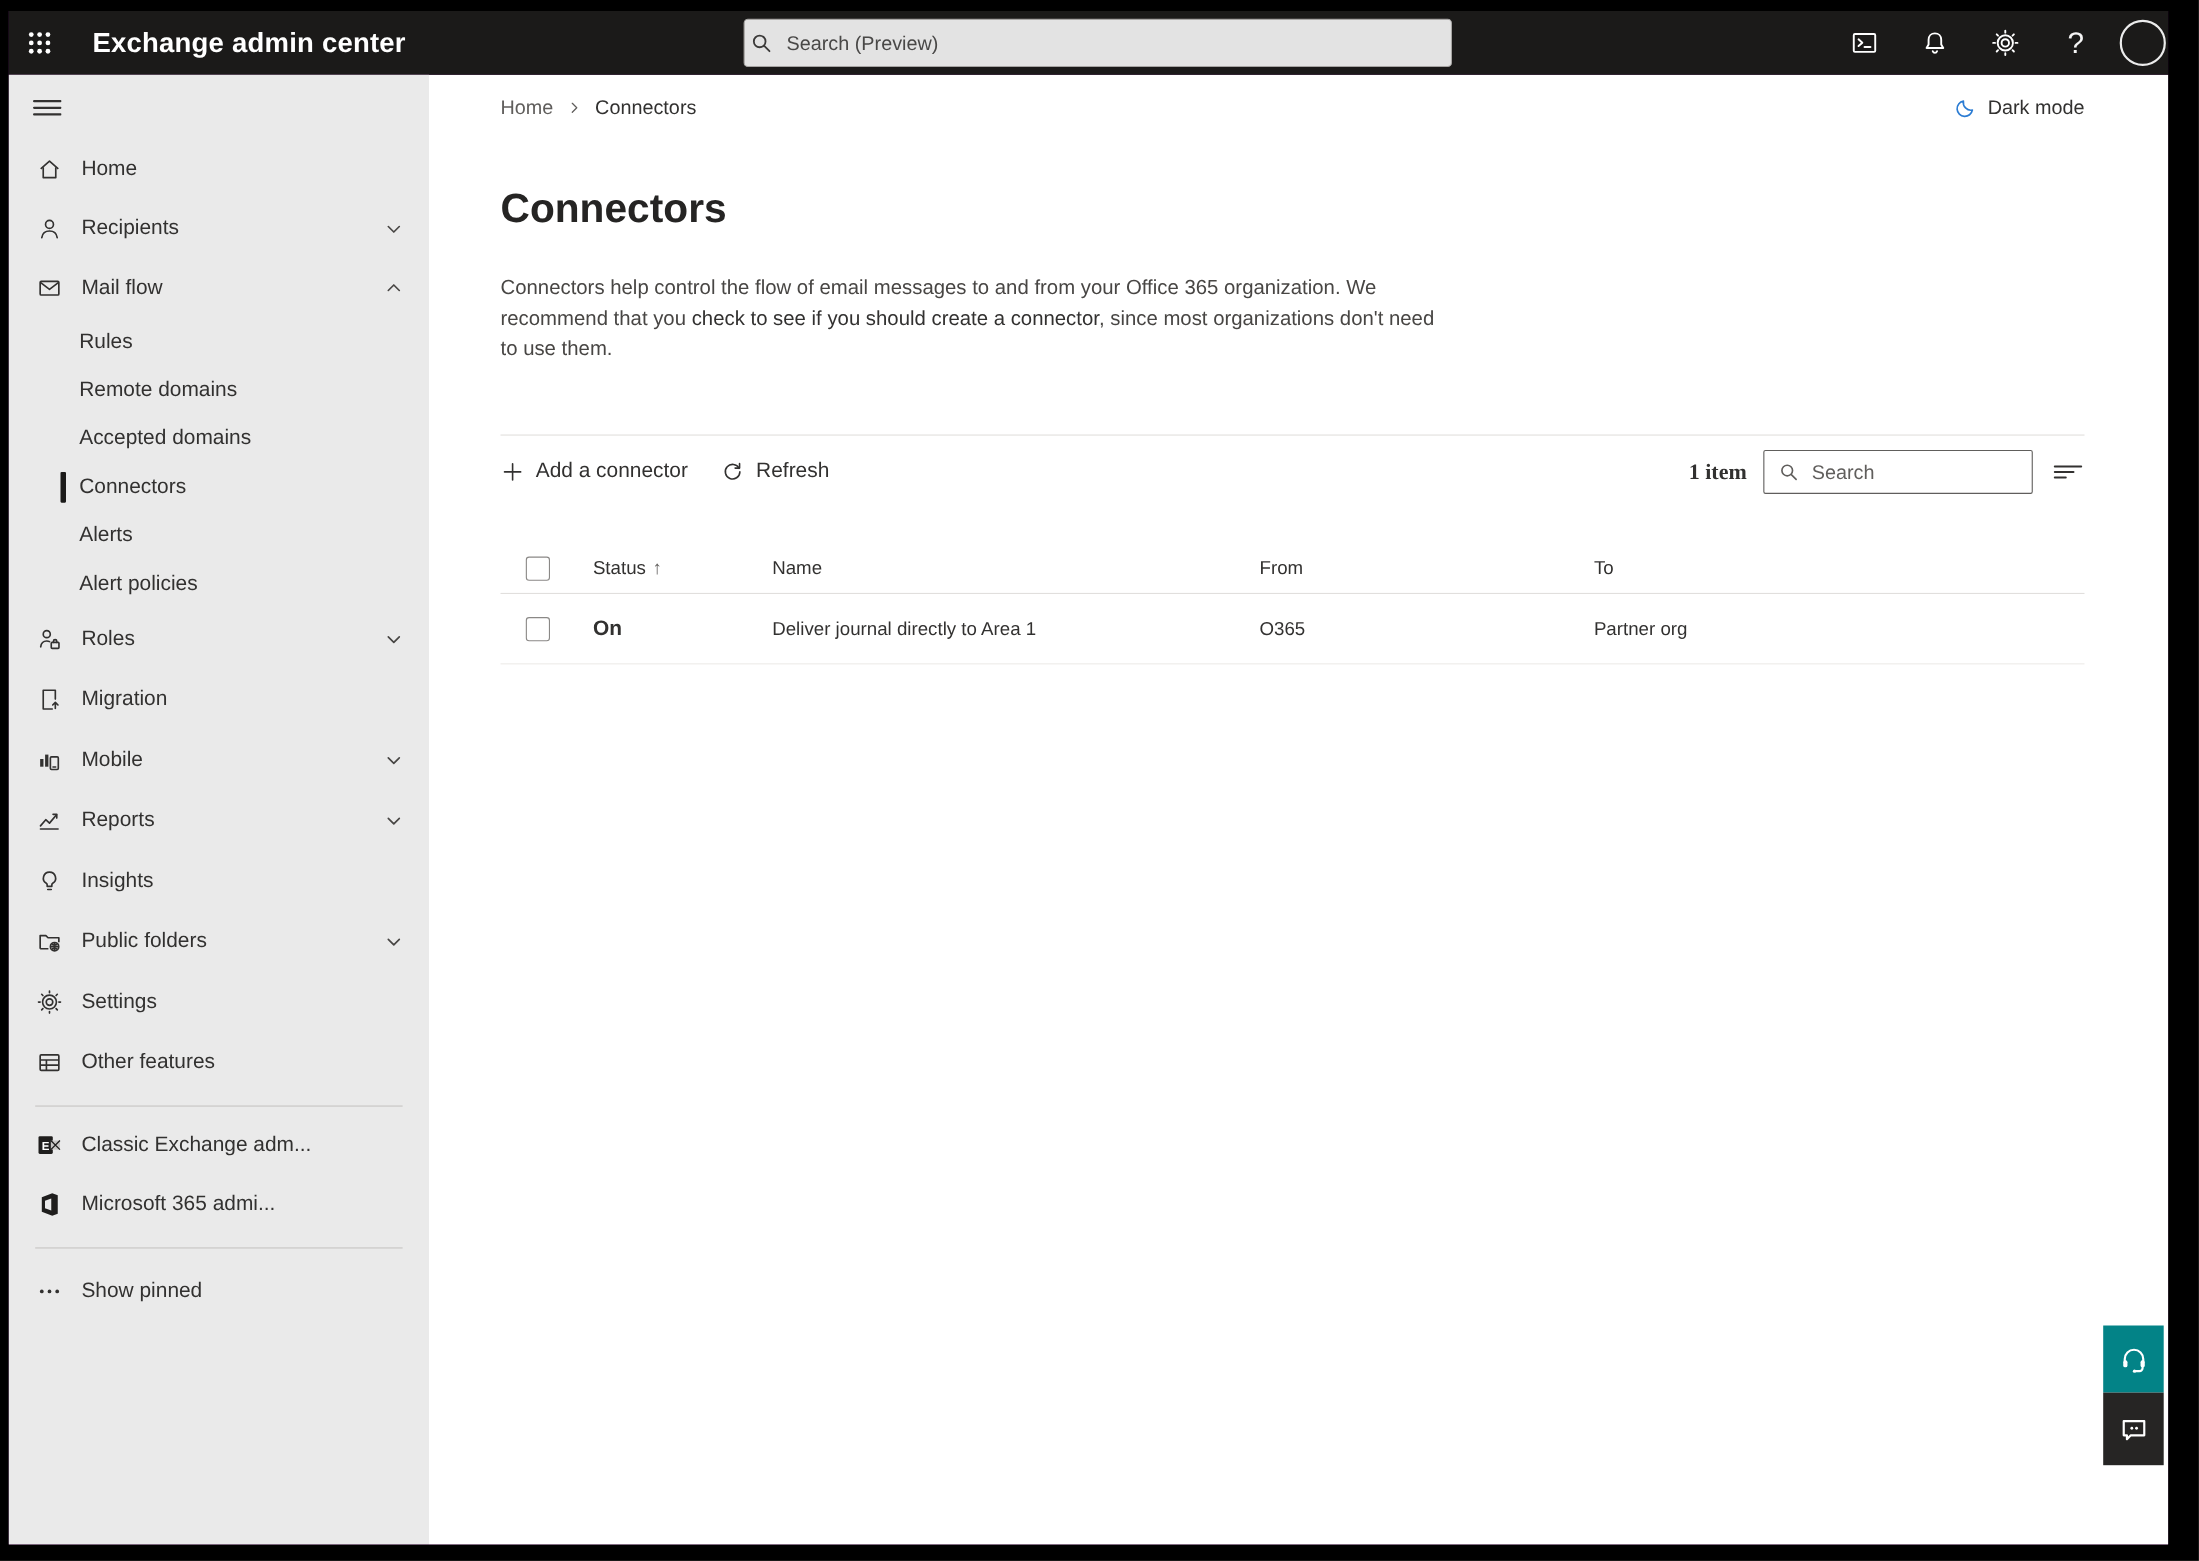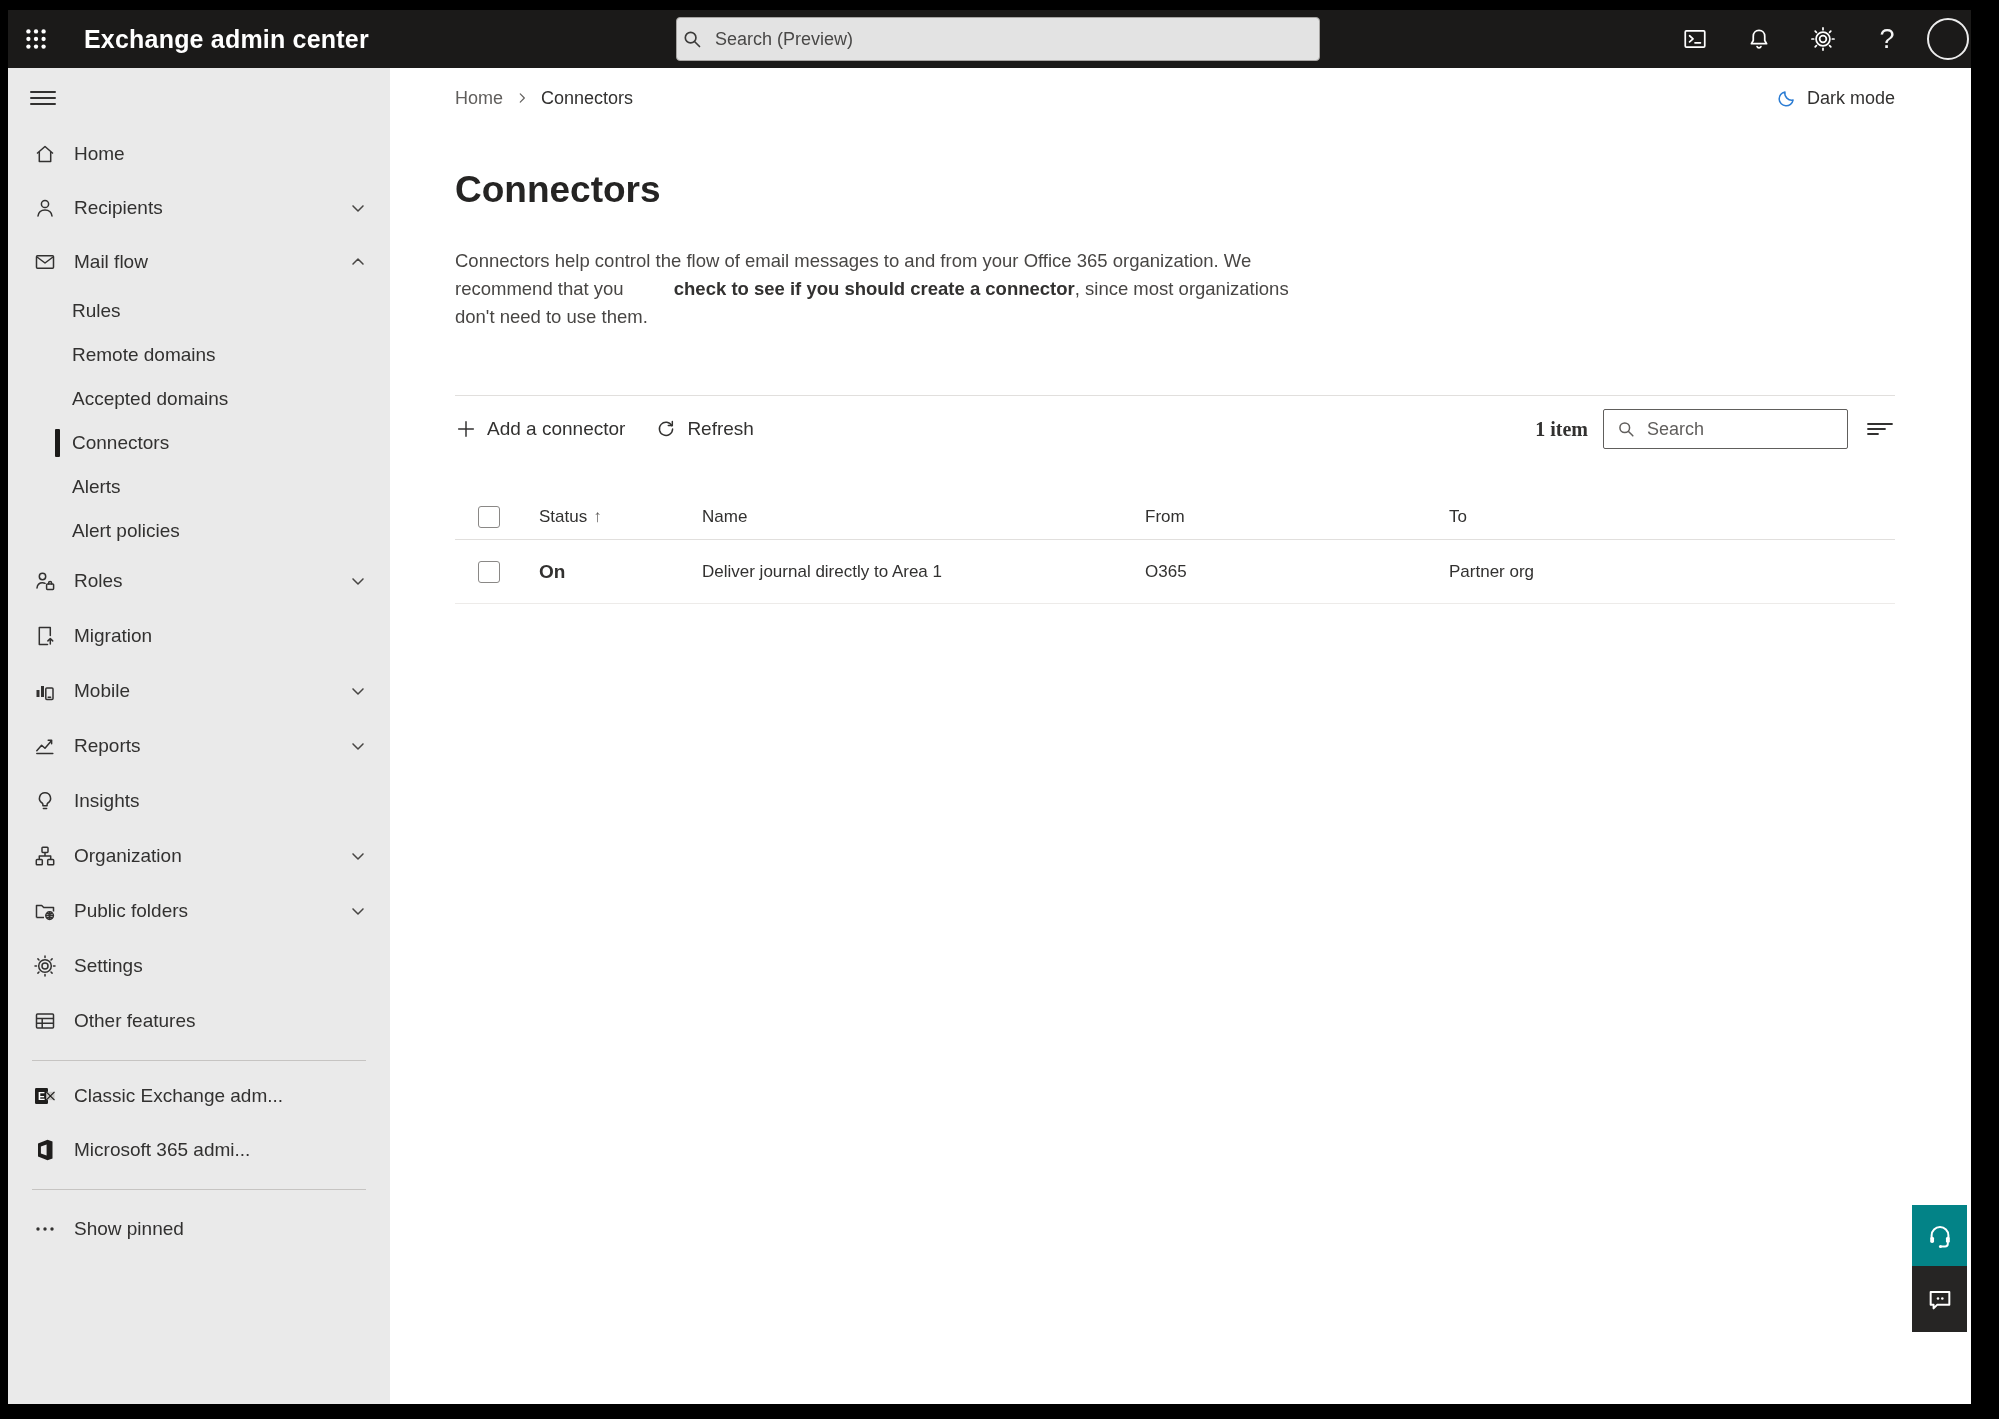--- a/index.html
+++ b/index.html
@@ -63,21 +63,21 @@
   .crumb { display:flex; align-items:center; font-size:18px; }
   .crumb-home { color:#605e5c; cursor:pointer; }
   .crumb-sep { margin:0 12px; display:flex; color:#605e5c; }
   .crumb-cur { color:#323130; }
   .darkmode { display:flex; align-items:center; gap:10px; cursor:pointer;
               font-size:18px; color:#323130; }
   .page-title { margin-top:58px; font-size:37px; line-height:44px; font-weight:700;
                 color:#252423; }
   .page-desc { margin-top:35px; width:856px; font-size:18.5px; line-height:28px;
                color:#484644; }
-  .desc-strong { font-weight:700; color:#323130;margin-left:45px; }
+  .desc-strong { font-weight:400; color:#323130; }
   .rule { border:none; border-top:1px solid #e1dfdd; margin-top:64px; }
 
   .cmdbar { height:66px; display:flex; align-items:center; }
   .cmd-btn { display:flex; align-items:center; gap:10px; font-size:19px;
              color:#323130; cursor:pointer; padding:6px 8px 6px 0; }
   .cmd-btn + .cmd-btn { margin-left:22px; }
   .cmd-spacer { flex:1; }
   .item-count { font-family:"Liberation Serif", serif; font-weight:700;
                 font-size:20px; color:#323130; margin-right:15px; }
   .list-search { width:245px; height:40px; border:1px solid #605e5c;
@@ -313,36 +313,20 @@
       <div class="nav-mid">
         <span class="nico">
           <svg width="24" height="24" viewBox="0 0 24 24" fill="none" stroke="#323130" stroke-width="1.5" stroke-linecap="round" stroke-linejoin="round">
             <path d="M12 3.8a5.5 5.5 0 0 0-2.9 10.2c.5.3.8.9.8 1.5v1.3h4.2v-1.3c0-.6.3-1.2.8-1.5A5.5 5.5 0 0 0 12 3.8z"></path>
             <path d="M10.4 19.6h3.2"></path>
           </svg>
         </span>
         <span class="nlabel">Insights</span>
       </div>
 
-      <div class="nav-mid">
-        <span class="nico">
-          <svg width="24" height="24" viewBox="0 0 24 24" fill="none" stroke="#323130" stroke-width="1.5" stroke-linejoin="round">
-            <rect x="9" y="3.2" width="6" height="5.2" rx=".8"></rect>
-            <rect x="3.3" y="15.6" width="6" height="5.2" rx=".8"></rect>
-            <rect x="14.7" y="15.6" width="6" height="5.2" rx=".8"></rect>
-            <path d="M12 8.4v3.7M6.3 15.6v-3.5h11.4v3.5"></path>
-          </svg>
-        </span>
-        <span class="nlabel">Organization</span>
-        <span class="chev">
-          <svg width="20" height="20" viewBox="0 0 24 24" fill="none" stroke="currentColor" stroke-width="1.8" stroke-linecap="round" stroke-linejoin="round">
-              <path d="M6 9.5l6 6 6-6"></path>
-            </svg>
-        </span>
-      </div>
 
       <div class="nav-mid">
         <span class="nico">
           <svg width="24" height="24" viewBox="0 0 24 24" fill="none" stroke="#323130" stroke-width="1.5" stroke-linejoin="round">
             <path d="M3.5 18.5v-12h5.2l2 2h9.8v4"></path>
             <path d="M3.5 18.5h7.5"></path>
             <circle cx="16.6" cy="16.6" r="3.8"></circle>
             <path d="M12.8 16.6h7.6M16.6 12.8v7.6M14 14.2c1.6 1 3.6 1 5.2 0M14 19c1.6-1 3.6-1 5.2 0"></path>
           </svg>
         </span>

